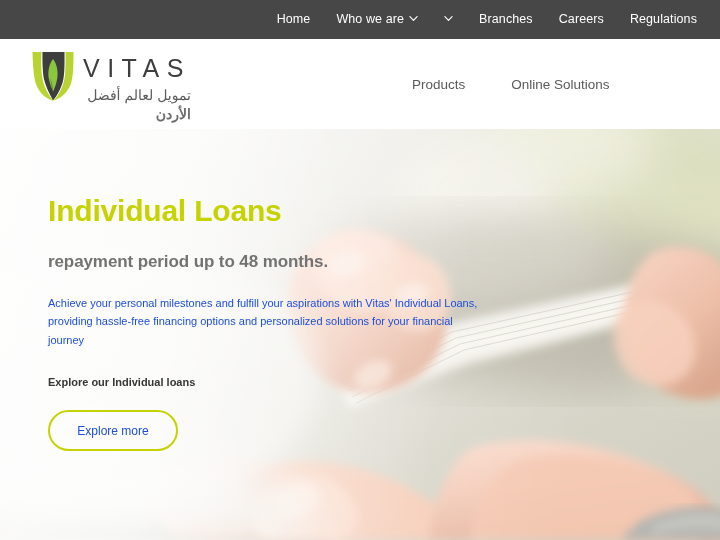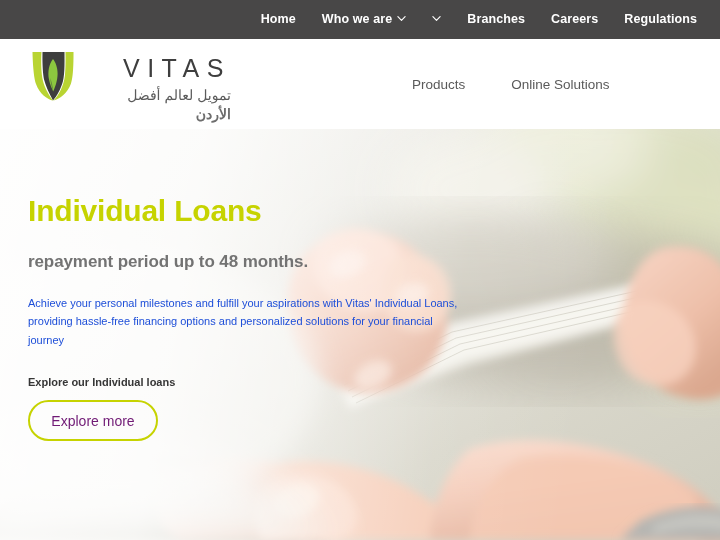--- a/index.html
+++ b/index.html
@@ -28,21 +28,21 @@
     background: #484747;
     display: flex;
     align-items: center;
     justify-content: flex-end;
     padding-right: 10px;
     z-index: 30;
   }
   .topnav-item {
     color: #ffffff;
     font-size: 12.5px;
-    font-weight: 700;
+    font-weight: 400;
     letter-spacing: 0.1px;
     padding: 0 13px;
     line-height: 39px;
     white-space: nowrap;
     display: flex;
     align-items: center;
     gap: 5px;
     cursor: pointer;
     text-decoration: none;
   }
@@ -86,21 +86,20 @@
     padding-top: 6px;
     text-align: right;
   }
   .logo-vitas {
     font-size: 25px;
     font-weight: 400;
     letter-spacing: 7.5px;
     color: #3e3e3e;
     line-height: 1;
     font-family: "Liberation Sans", sans-serif;
-    margin-left: 40px;
   }
   .logo-ar1 {
     font-size: 14px;
     color: #5b5b5b;
     line-height: 1.25;
     margin-top: 6px;
     direction: rtl;
     letter-spacing: 0.3px;
   }
   .logo-ar2 {
@@ -155,21 +154,21 @@
        rgba(255,255,255,0.93) 0%,
        rgba(255,255,255,0.80) 26%,
        rgba(255,255,255,0.42) 45%,
        rgba(255,255,255,0.10) 62%,
        rgba(255,255,255,0.00) 80%);
     pointer-events: none;
   }
 
   .hero-content {
     position: absolute;
-    left: 28px;
+    left: 48px;
     top: 66px;
     width: 470px;
     z-index: 5;
   }
   .hero-title {
     font-size: 30px;
     font-weight: bold;
     color: #c6d300;
     line-height: 1.05;
     letter-spacing: -0.2px;
@@ -188,31 +187,31 @@
     color: #1d4ed8;
     max-width: 440px;
   }
   .hero-cta-head {
     margin-top: 26px;
     font-size: 11px;
     font-weight: bold;
     color: #363636;
   }
   .hero-btn {
-    margin-top: 12px;
+    margin-top: 22px;
     display: inline-flex;
     align-items: center;
     justify-content: center;
     width: 130px;
     height: 41px;
     border: 2px solid #c6d300;
     border-radius: 21px;
     background: transparent;
-    color: #701a75;
-    font-size: 14px;
+    color: #1d4ed8;
+    font-size: 12px;
     font-family: "Liberation Sans", sans-serif;
     cursor: pointer;
   }
 </style>
 </head>
 <body>
 
 <div class="page">
 
   <nav class="topnav">

